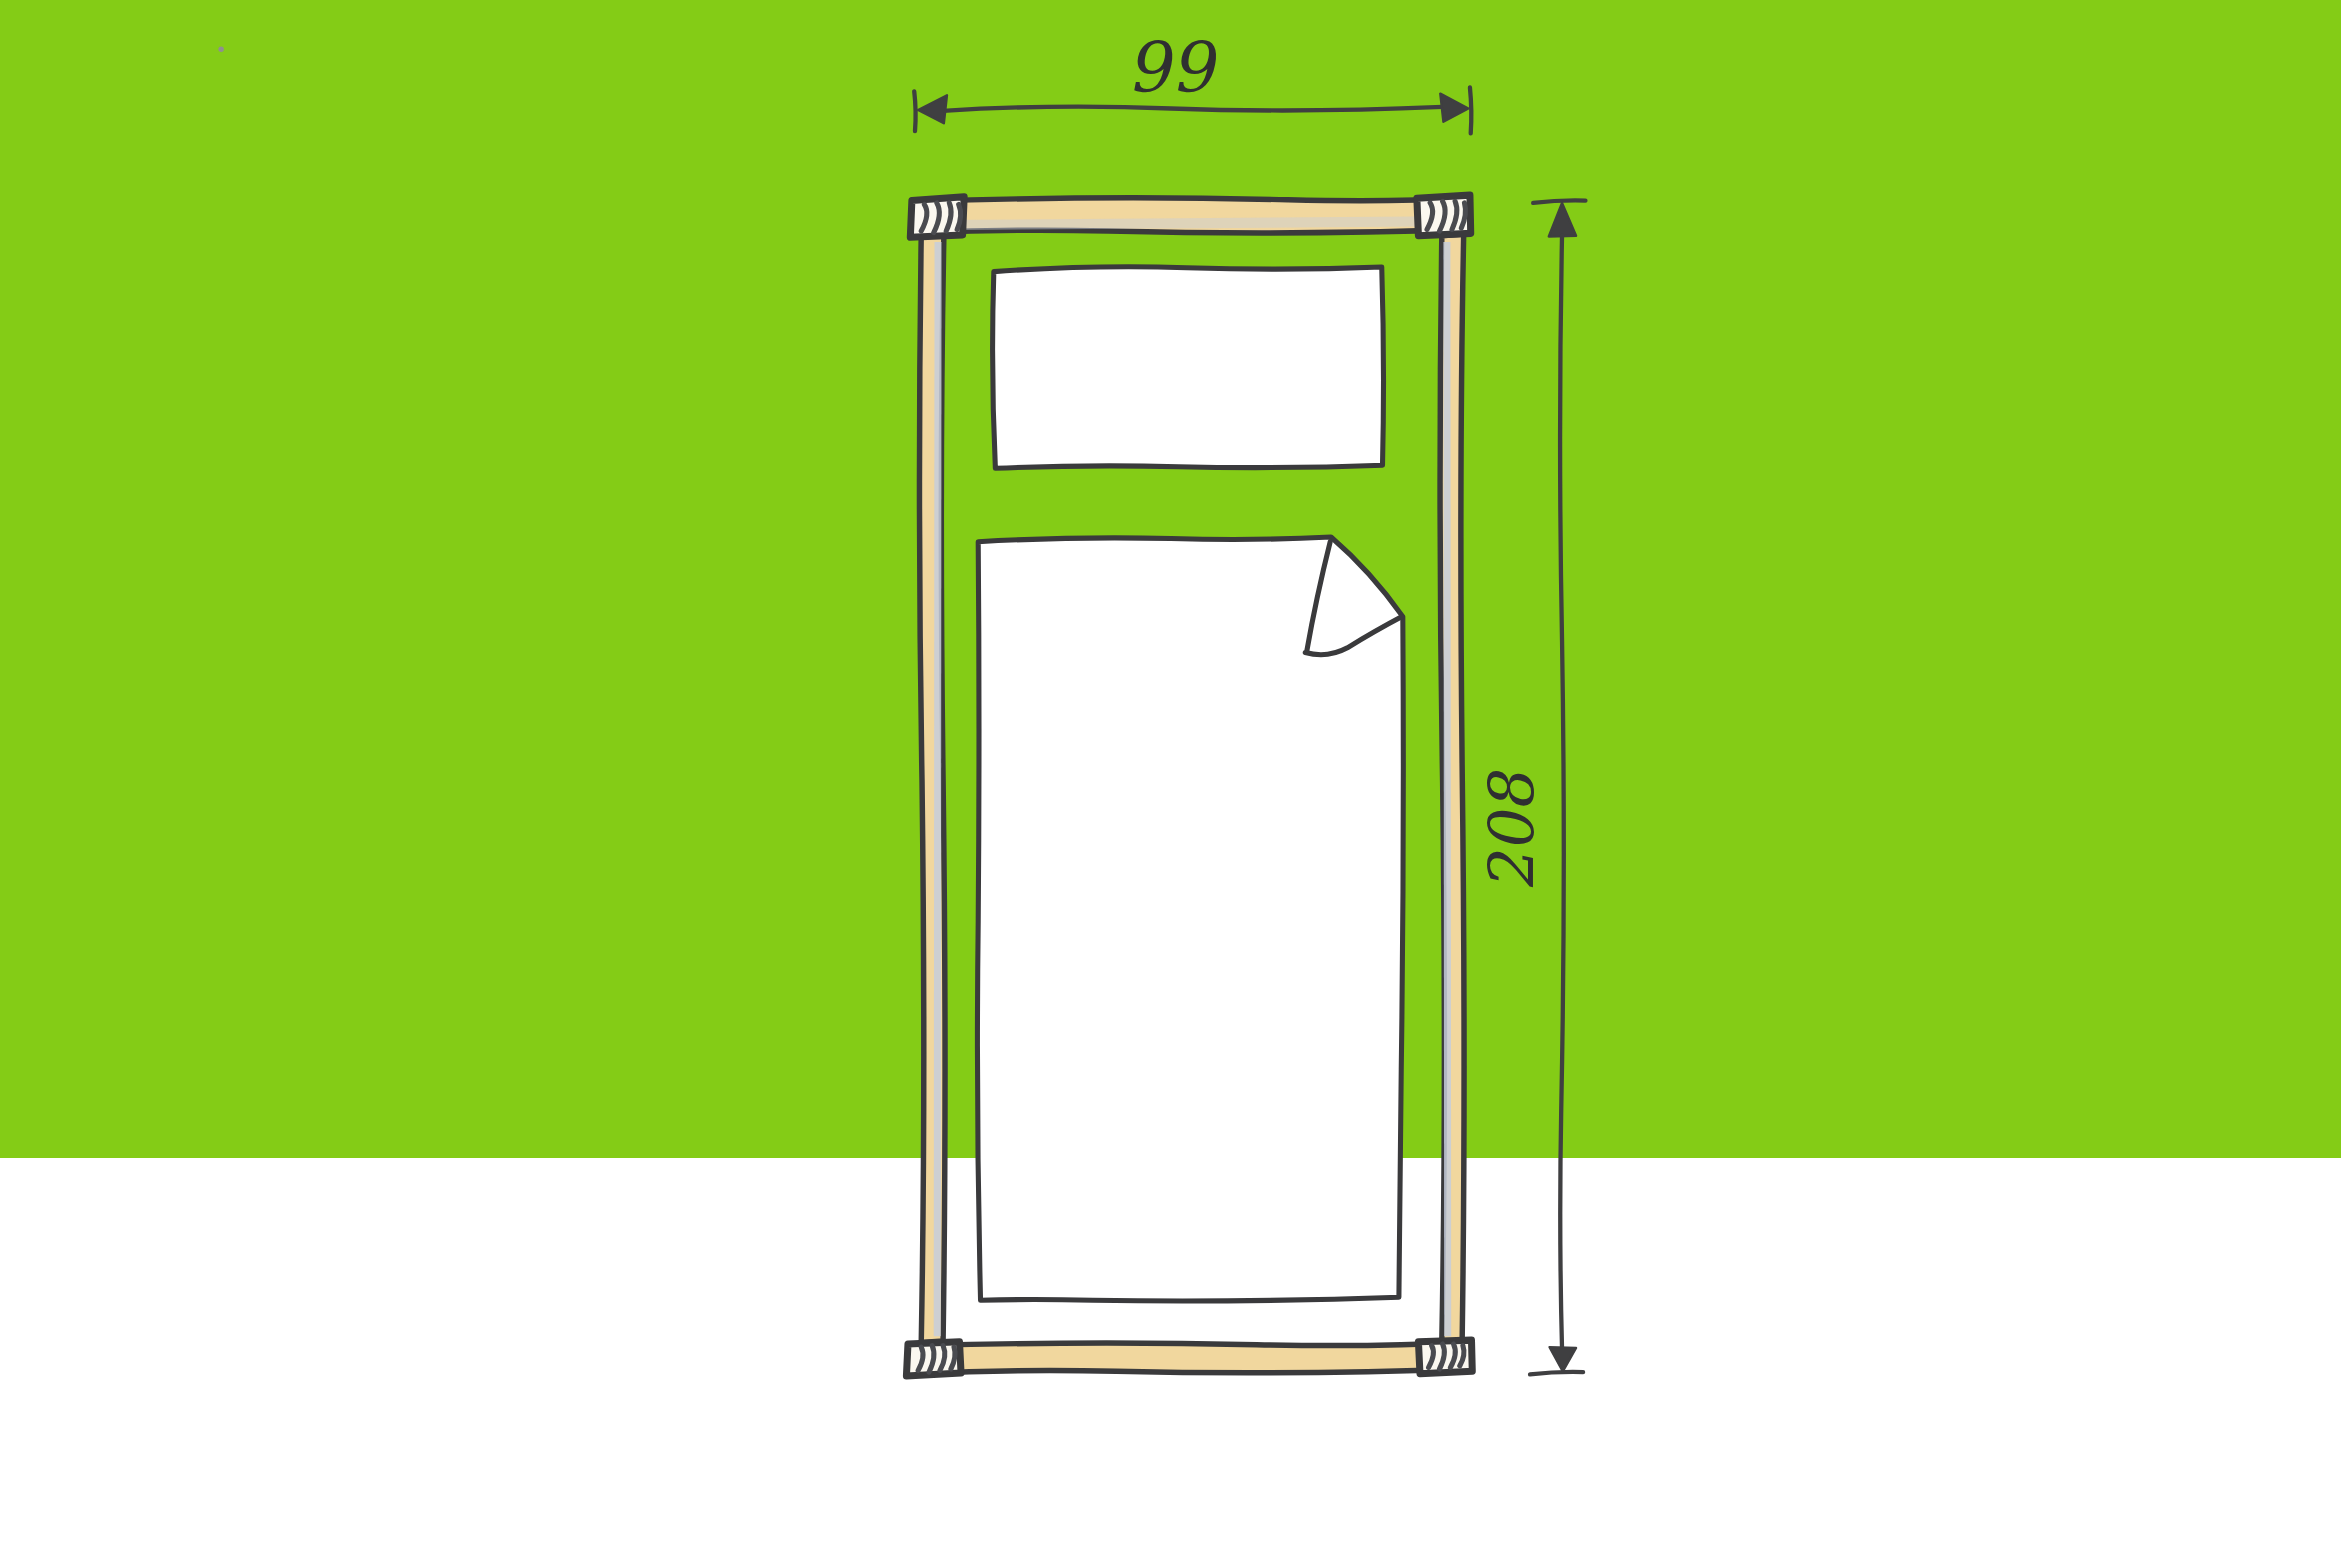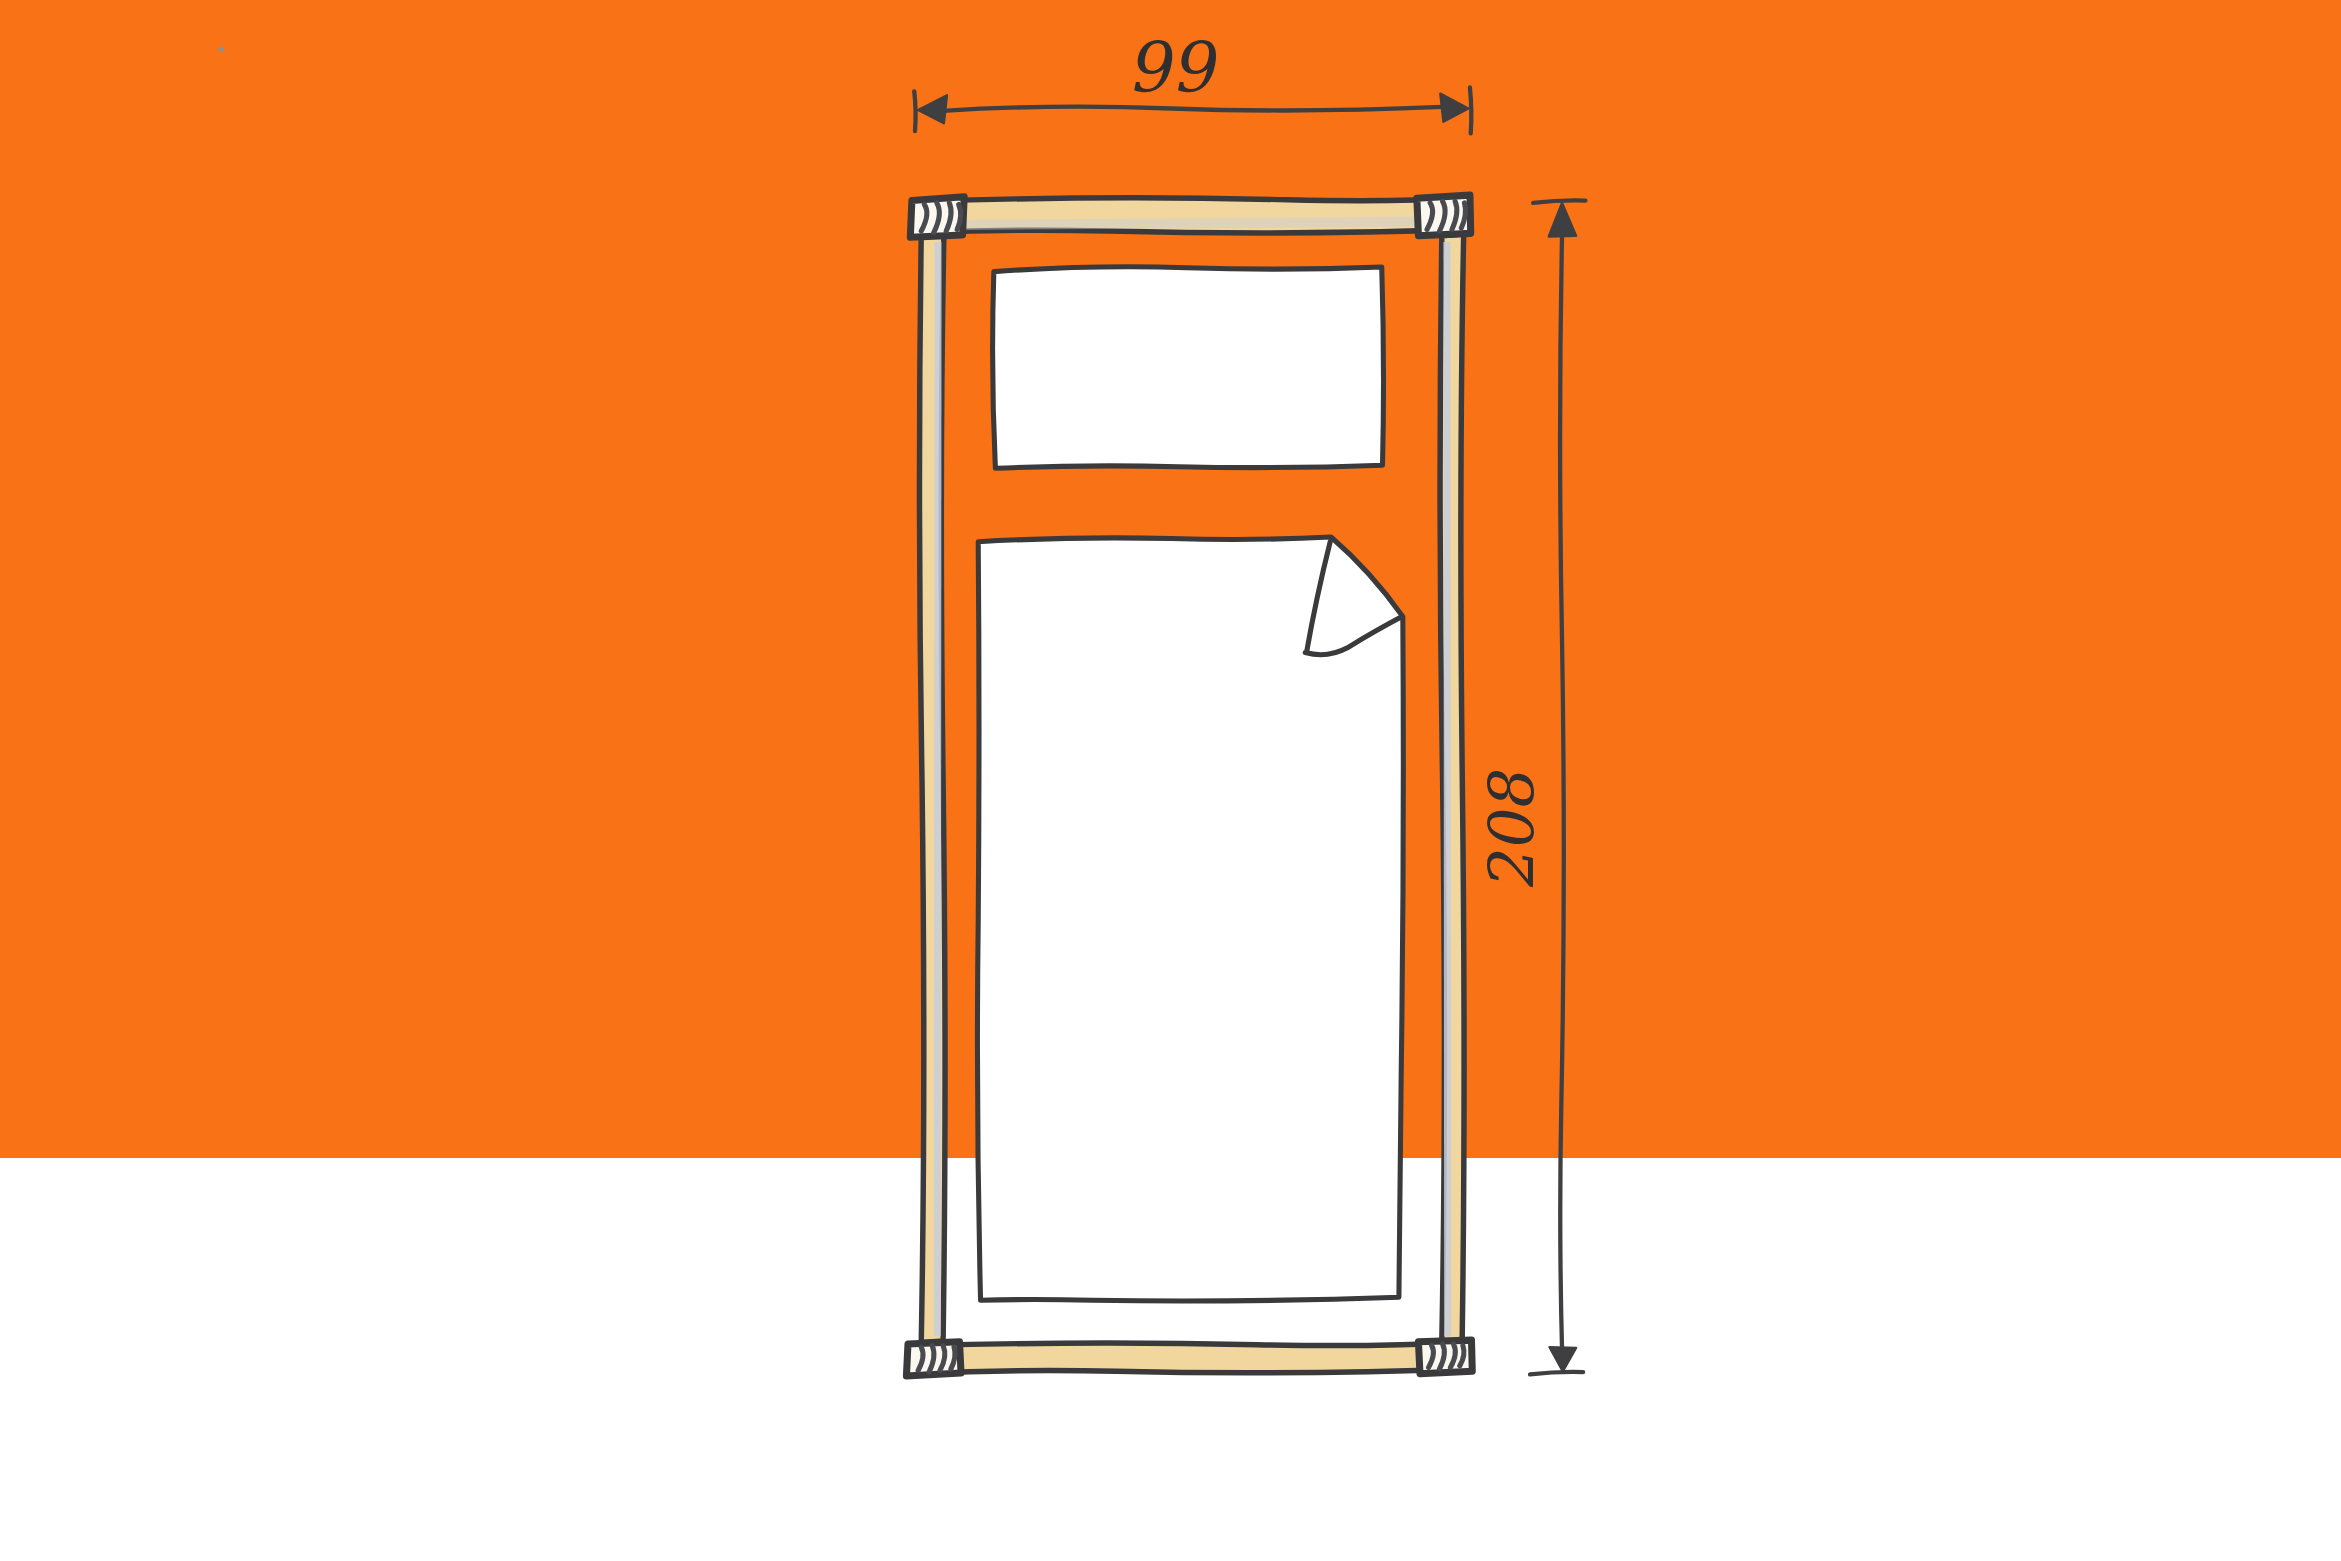--- a/index.html
+++ b/index.html
@@ -7,21 +7,21 @@
     padding: 0;
     width: 2342px;
     height: 1561px;
     background: #ffffff;
     overflow: hidden;
   }
   #stage {
     position: relative;
     width: 2342px;
     height: 1158px;
-    background: #f97316;
+    background: #84cc16;
   }
   svg { display: block; }
 
   
   .ink          { stroke: #3a3a3c; stroke-linecap: round; stroke-linejoin: round; }
   .rail         { stroke-width: 7; }
   .post         { stroke-width: 9; }
   .hatch        { stroke: #4a4b50; stroke-width: 6.5; fill: none; stroke-linecap: round; }
   .bedding      { stroke: #3a3a3c; stroke-width: 6.5; stroke-linecap: round; stroke-linejoin: round; }
   .foldline     { stroke: #3a3a3c; stroke-width: 6.5; fill: none; stroke-linecap: round; }

